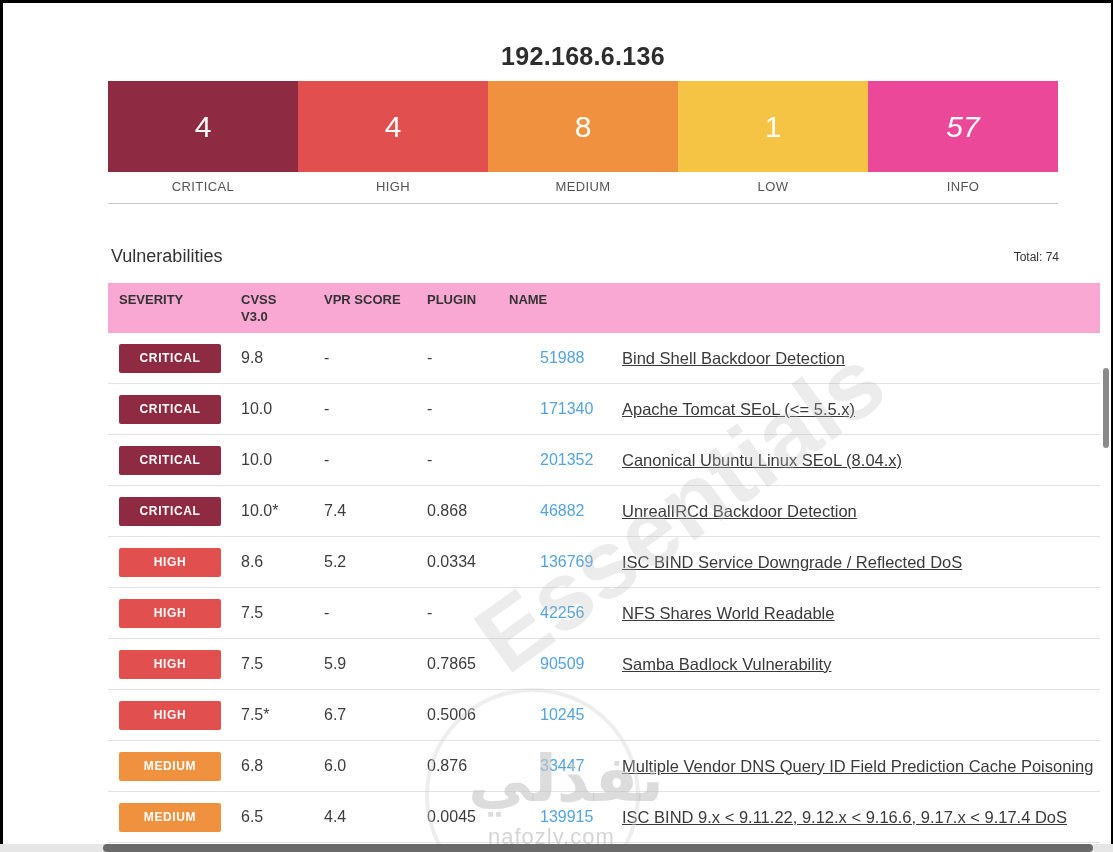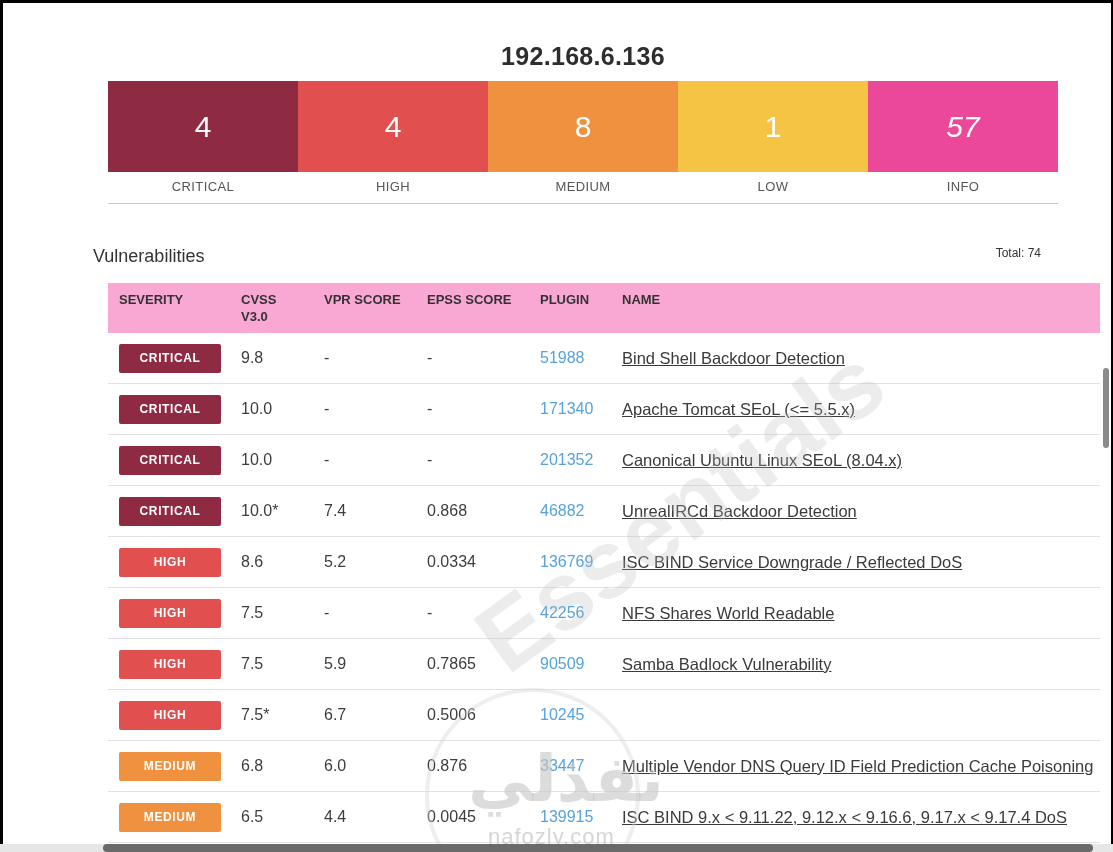--- a/index.html
+++ b/index.html
@@ -25,22 +25,22 @@
   .seg { flex:1; display:flex; align-items:center; justify-content:center; }
   .seg-count { color:#fff; font-size:30px; font-weight:400; }
 
   .summary-labels {
     position:absolute; top:172px; left:108px; width:950px;
     display:flex; padding:7px 0 9px; border-bottom:1px solid #c8c8c8;
   }
   .seg-label { flex:1; text-align:center; font-size:13px; color:#555; letter-spacing:.4px; }
 
   .section-head {
-    position:absolute; top:246px; left:93px; width:948px;
-    display:flex; justify-content:space-between; align-items:flex-start;
+    position:absolute; top:246px; left:111px; width:948px;
+    display:flex; justify-content:space-between; align-items:center;
   }
   .section-title { font-size:18px; color:#333; }
   .section-total { font-size:12px; color:#333; }
 
   .vuln-table { position:absolute; top:283px; left:108px; width:992px; background:#fff; }
   .thead {
     display:flex; background:#f9a8d4; height:50px;
     padding:9px 0 0 11px; font-size:13px; font-weight:bold; color:#333;
   }
   .th { line-height:1.3; }
@@ -133,21 +133,20 @@
   <div class="section-head">
     <span class="section-title">Vulnerabilities</span>
     <span class="section-total">Total: 74</span>
   </div>
 
   <div class="vuln-table">
     <div class="thead">
       <div class="th col-severity">SEVERITY</div>
       <div class="th col-cvss">CVSS V3.0</div>
       <div class="th col-vpr">VPR SCORE</div>
-      <div class="th col-epss">EPSS SCORE</div>
       <div class="th col-plugin">PLUGIN</div>
       <div class="th col-name">NAME</div>
     </div>
     <div class="tbody">
         <div class="trow">
     <div class="cell col-severity">
       <span class="badge" style="background: rgb(142, 43, 66);">CRITICAL</span>
     </div>
     <div class="cell col-cvss">9.8</div>
     <div class="cell col-vpr">-</div>

